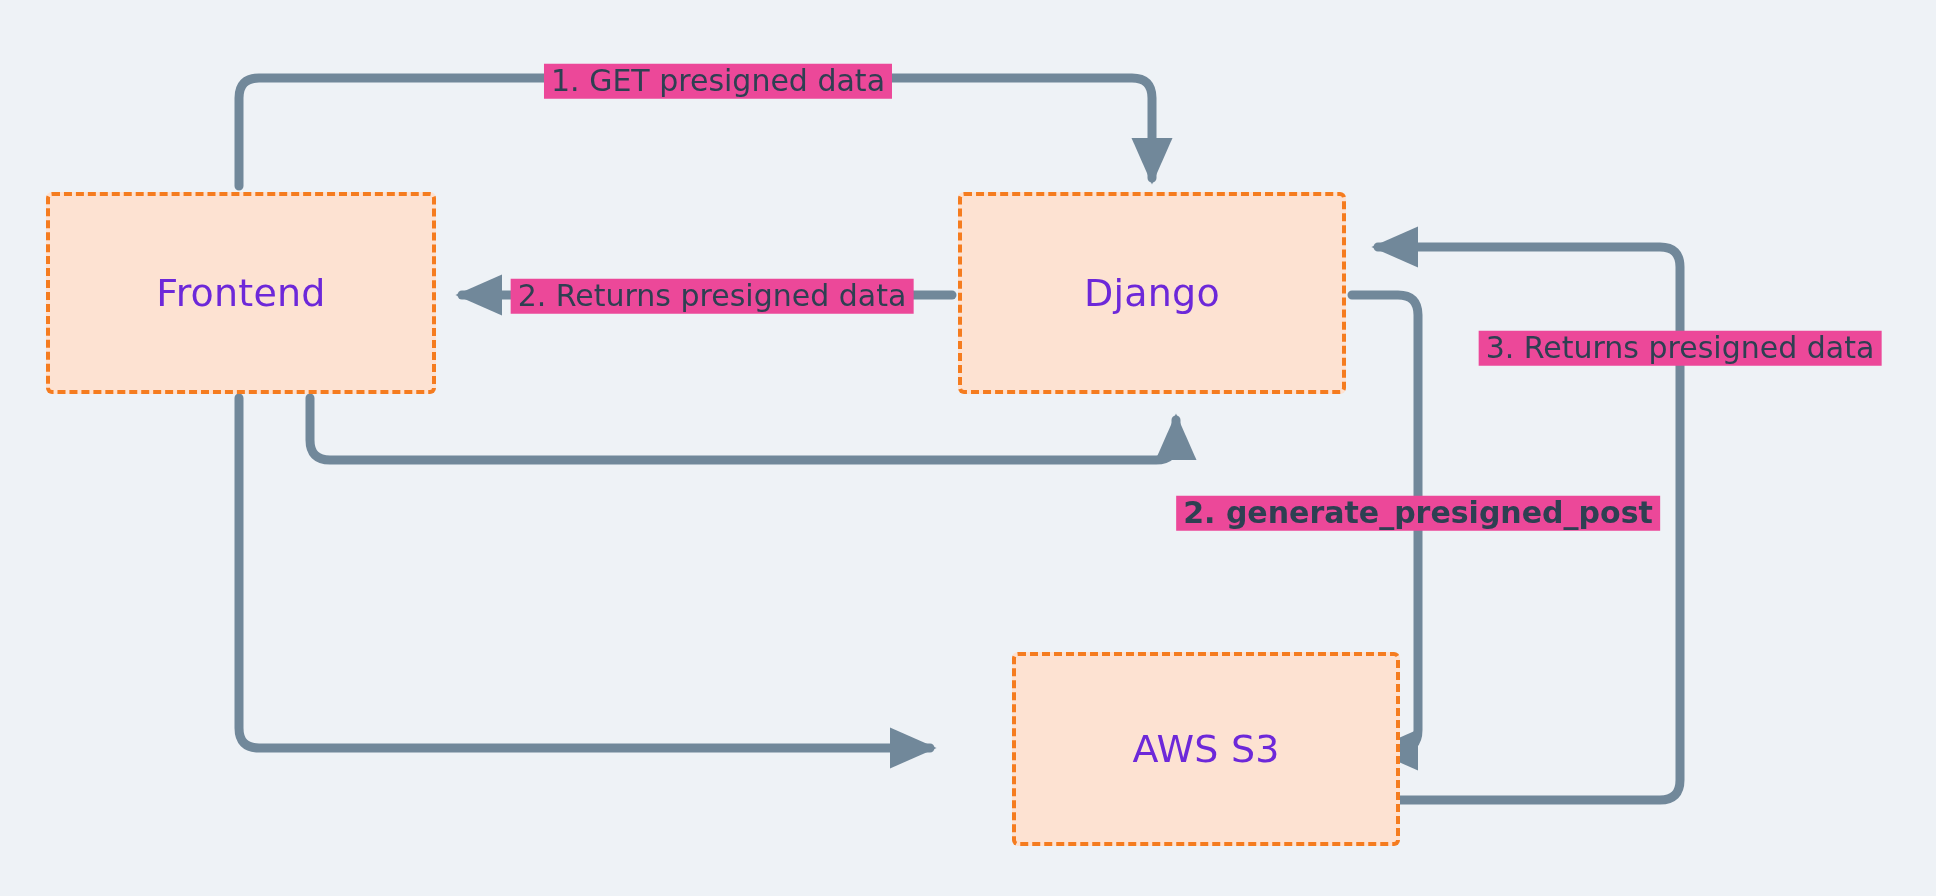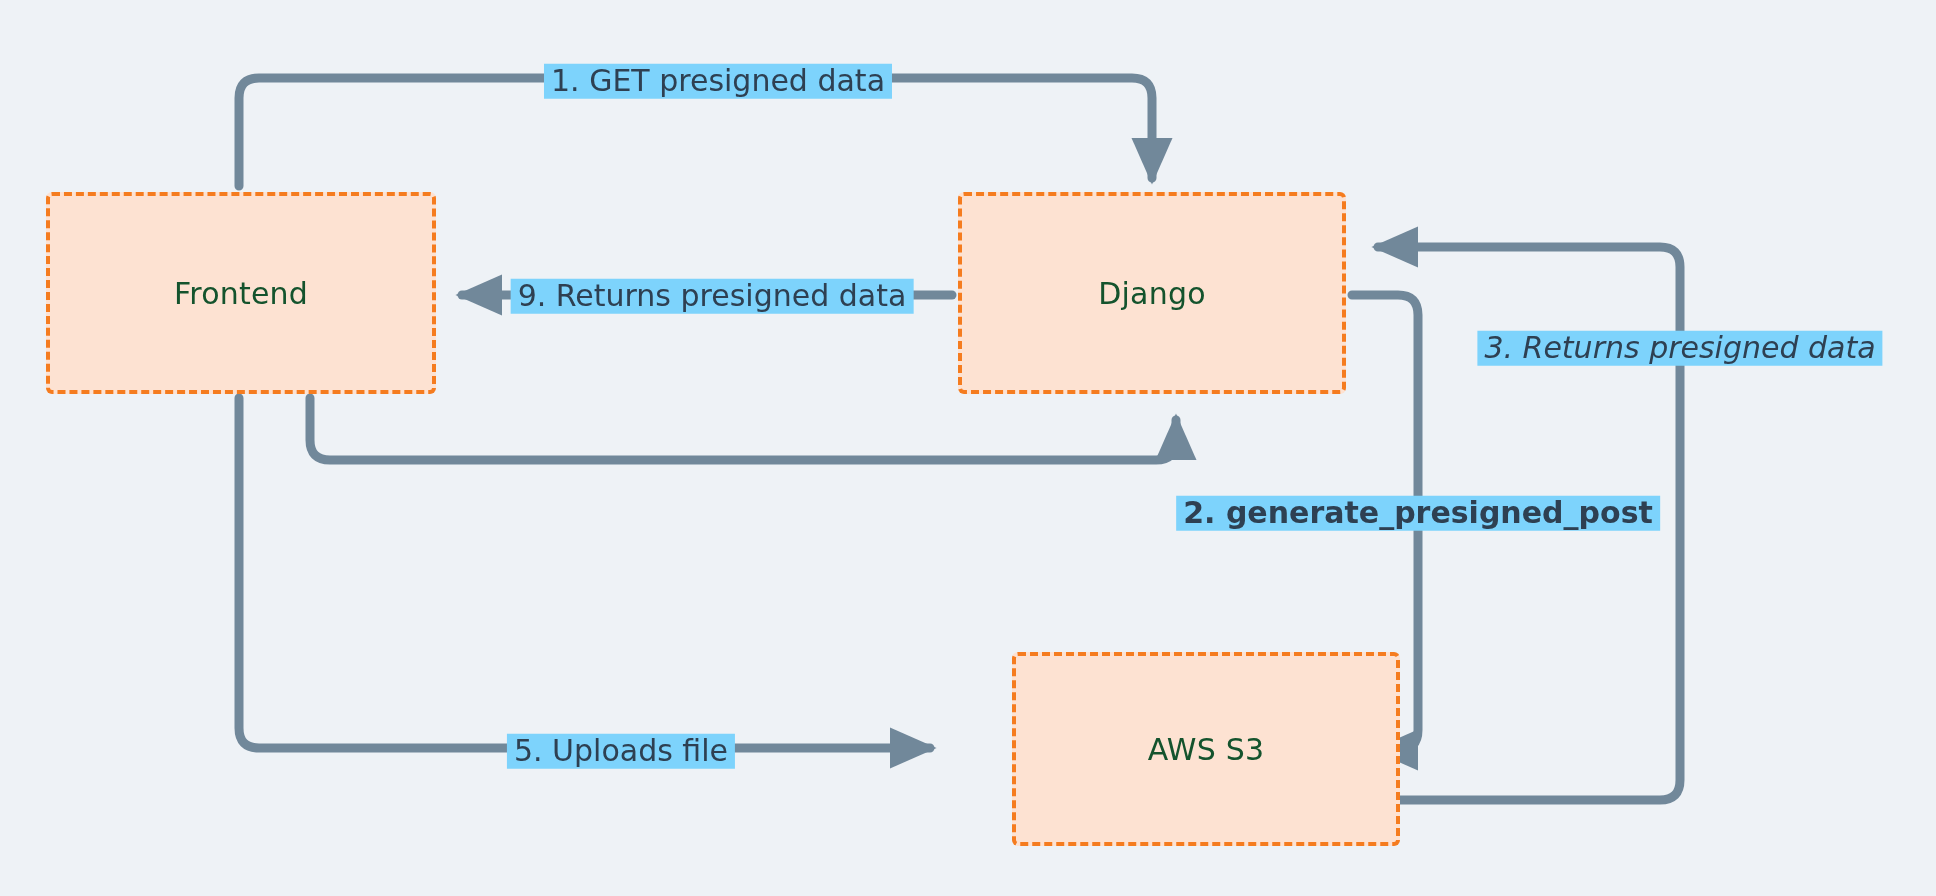--- a/index.html
+++ b/index.html
@@ -31,33 +31,33 @@
     position: absolute;
     box-sizing: border-box;
     background: #fde2d2;
     border: 4px dashed #f57c1f;
     border-radius: 6px;
     display: flex;
     align-items: center;
     justify-content: center;
   }
   .node-label {
-    font-size: 30px;
-    color: #14532d;
+    font-size: 38px;
+    color: #6d28d9;
     font-family: "DejaVu Sans", "Liberation Sans", sans-serif;
     letter-spacing: 0.2px;
     white-space: pre;
   }
   .edge-label {
     position: absolute;
     font-size: 30px;
     color: #2e4052;
     font-family: "DejaVu Sans", "Liberation Sans", sans-serif;
     white-space: pre;
-    background: #7dd3fc;
+    background: #ec4899;
     padding: 0 7px;
     line-height: 1.15;
   }
   .edge-label.center {
     transform: translate(-50%, -50%);
   }
 </style>
 </head>
 <body>
 
@@ -92,20 +92,19 @@
   </div>
 
   <div class="node" style="left:1012px; top:652px; width:388px; height:194px;">
     <span class="node-label">AWS S3</span>
   </div>
 
   <div class="edge-label center" style="left:718px; top:81px;">1. GET presigned data</div>
 
   <div class="edge-label center" style="left:1418px; top:513px;font-weight:bold;">2. generate_presigned_post</div>
 
-  <div class="edge-label center" style="left:1680px; top:348px;font-style:italic;">3. Returns presigned data</div>
+  <div class="edge-label center" style="left:1680px; top:348px;">3. Returns presigned data</div>
 
-  <div class="edge-label center" style="left:712px; top:296px;">9. Returns presigned data</div>
+  <div class="edge-label center" style="left:712px; top:296px;">2. Returns presigned data</div>
 
-  <div class="edge-label center" style="left:621px; top:751px;">5. Uploads file</div>
 
 
 </div>
 
 </body></html>

